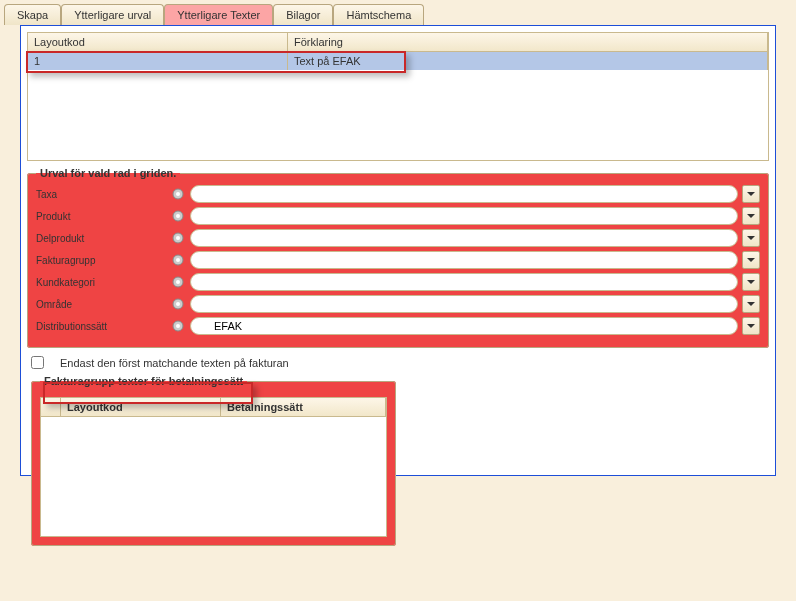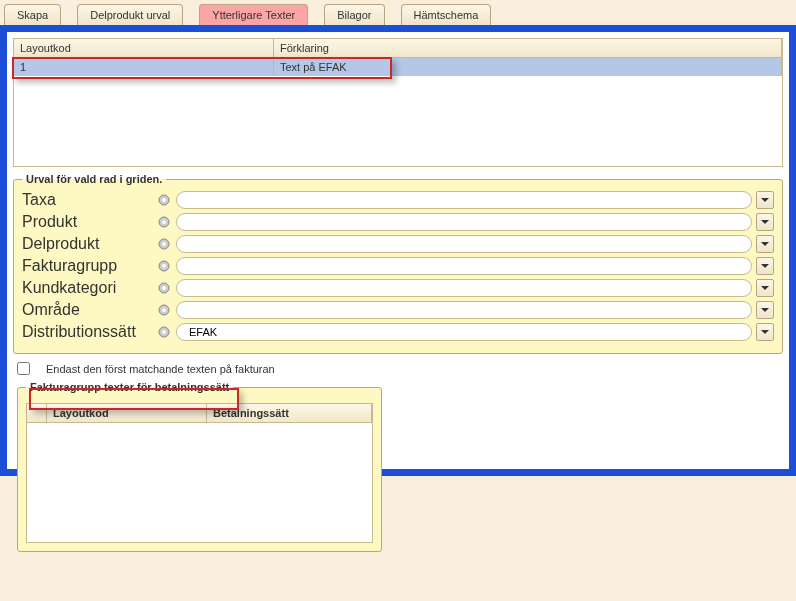--- a/index.html
+++ b/index.html
@@ -9,40 +9,40 @@
   background: #f9efdc;
   width: 796px;
   height: 601px;
   overflow: hidden;
   position: relative;
   color: #333;
 }
 .tabs {
   display: flex;
   padding: 4px 4px 0 4px;
-  gap: 16px;
+  gap: 0;
 }
 .tab {
   padding: 4px 12px;
   border: 1px solid #b8a67e;
   border-bottom: none;
   border-radius: 4px 4px 0 0;
   background: linear-gradient(#fdf6e8, #f0e5c8);
   cursor: pointer;
   font-size: 11px;
 }
 .tab.active {
   background: #fca5a5;
   position: relative;
   z-index: 2;
 }
 .tab-content {
-  border: 7px solid #1d4ed8;
-  background: #fff;
-  margin: 0 0;
+  border: 1px solid #1d4ed8;
+  background: #fff;
+  margin: 0 20px;
   height: 451px;
   position: relative;
 }
 .grid {
   border: 1px solid #c9b98e;
   margin: 6px;
   background: #fff;
   position: relative;
 }
 .grid-header {
@@ -78,54 +78,54 @@
   width: 380px;
   height: 22px;
   pointer-events: none;
   box-shadow: 4px 4px 6px rgba(0,0,0,0.25);
 }
 fieldset {
   border: 1px solid #b8a67e;
   margin: 6px;
   padding: 6px 8px 8px 8px;
   border-radius: 3px;
-  background: #fef9c3;
+  background: #ef4444;
 }
 fieldset legend {
   font-size: 11px;
   font-weight: bold;
   padding: 0 4px;
 }
 .form-row {
   display: flex;
   align-items: center;
   margin-bottom: 4px;
   gap: 4px;
 }
 .form-row label {
   width: 130px;
-  font-size: 16px;
+  font-size: 10px;
 }
 .gear {
   width: 16px;
   height: 16px;
   display: inline-block;
   flex-shrink: 0;
 }
 .gear svg { width: 16px; height: 16px; }
 .combo {
   display: flex;
   flex: 1;
   align-items: center;
 }
 .combo input {
   flex: 1;
   border: 1px solid #c9b98e;
   border-radius: 10px;
-  padding: 2px 12px;
+  padding: 2px 23px;
   font-size: 11px;
   background: #fff;
   height: 18px;
 }
 .combo .dropdown-btn {
   width: 18px;
   height: 18px;
   margin-left: 4px;
   border: 1px solid #b8a67e;
   background: linear-gradient(#fdf6e8, #f0e5c8);
@@ -183,21 +183,21 @@
 fieldset.small {
   width: 365px;
   margin-left: 10px;
 }
 </style>
 </head>
 <body>
 
 <div class="tabs">
   <div class="tab">Skapa</div>
-  <div class="tab">Delprodukt urval</div>
+  <div class="tab">Ytterligare urval</div>
   <div class="tab active">Ytterligare Texter</div>
   <div class="tab">Bilagor</div>
   <div class="tab">Hämtschema</div>
 </div>
 
 <div class="tab-content">
 
   <div class="grid">
     <div class="grid-header">
       <div class="col col1">Layoutkod</div>

